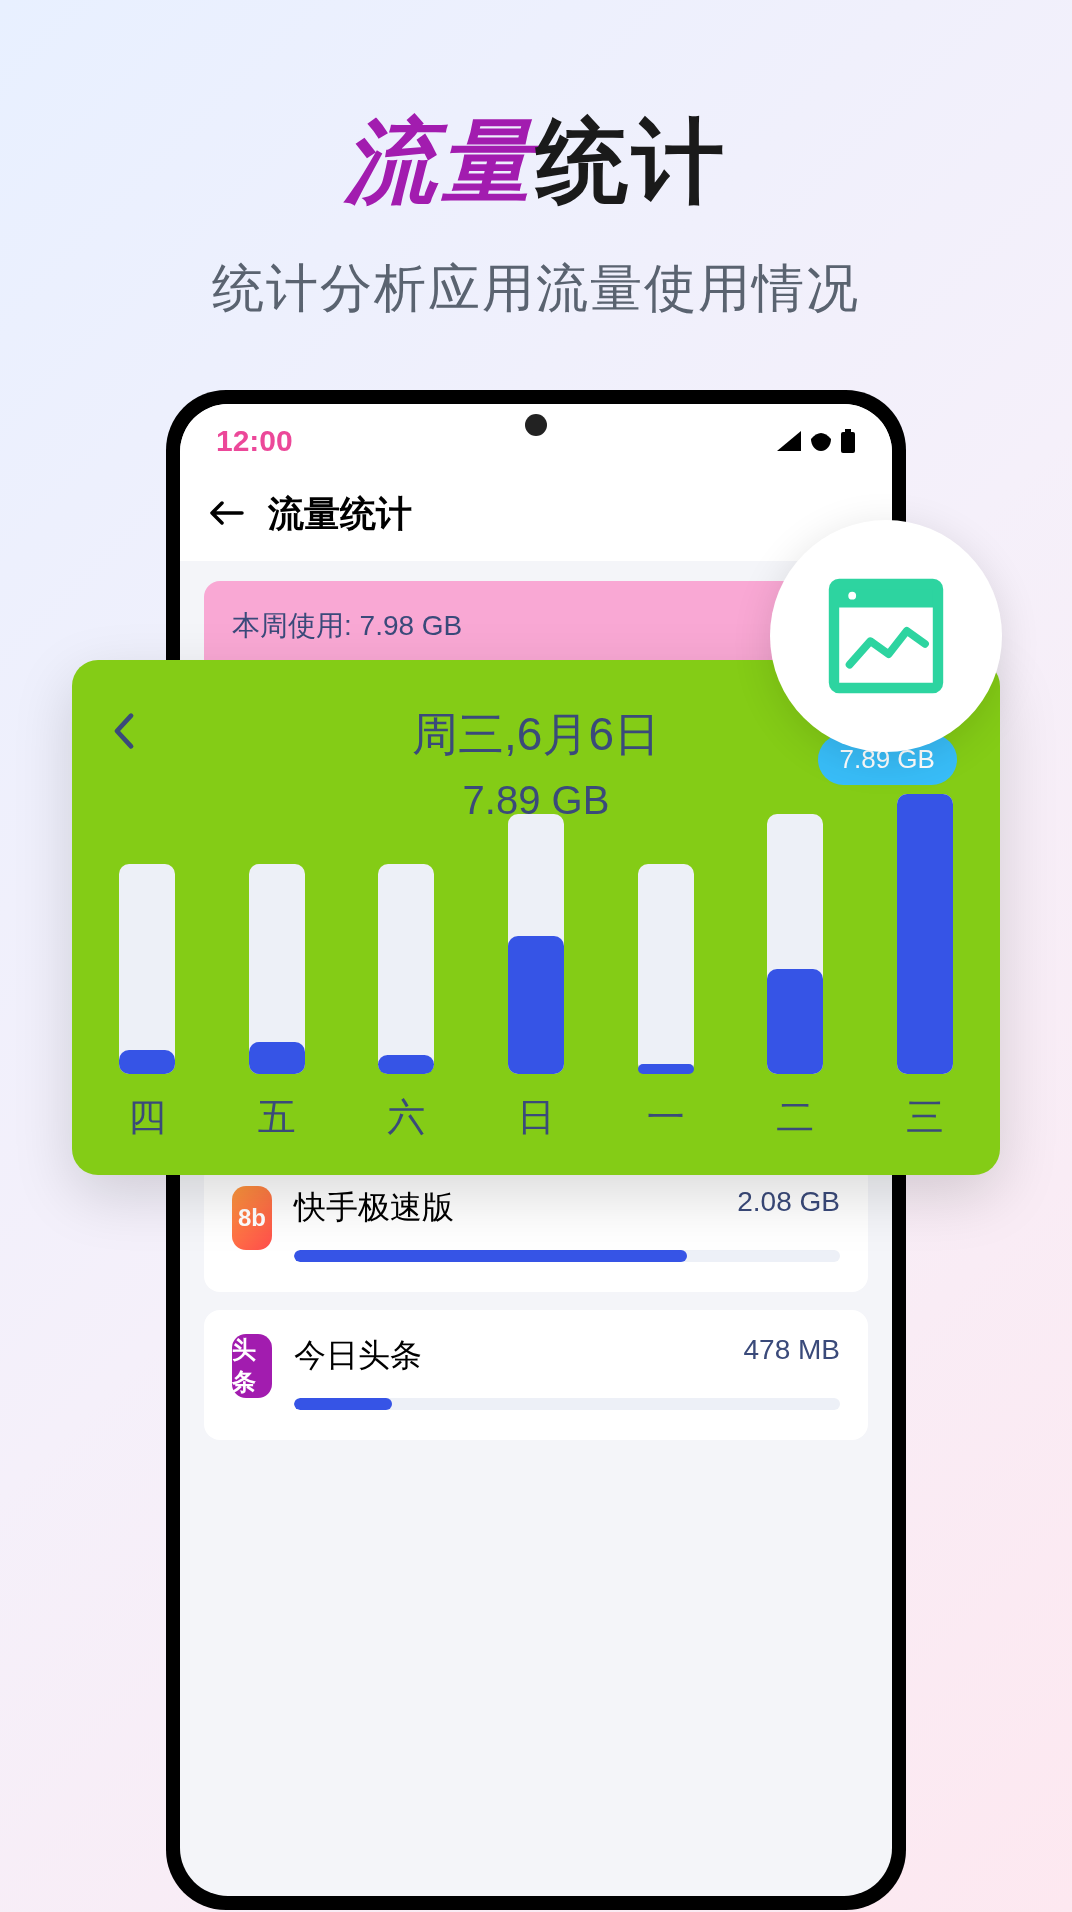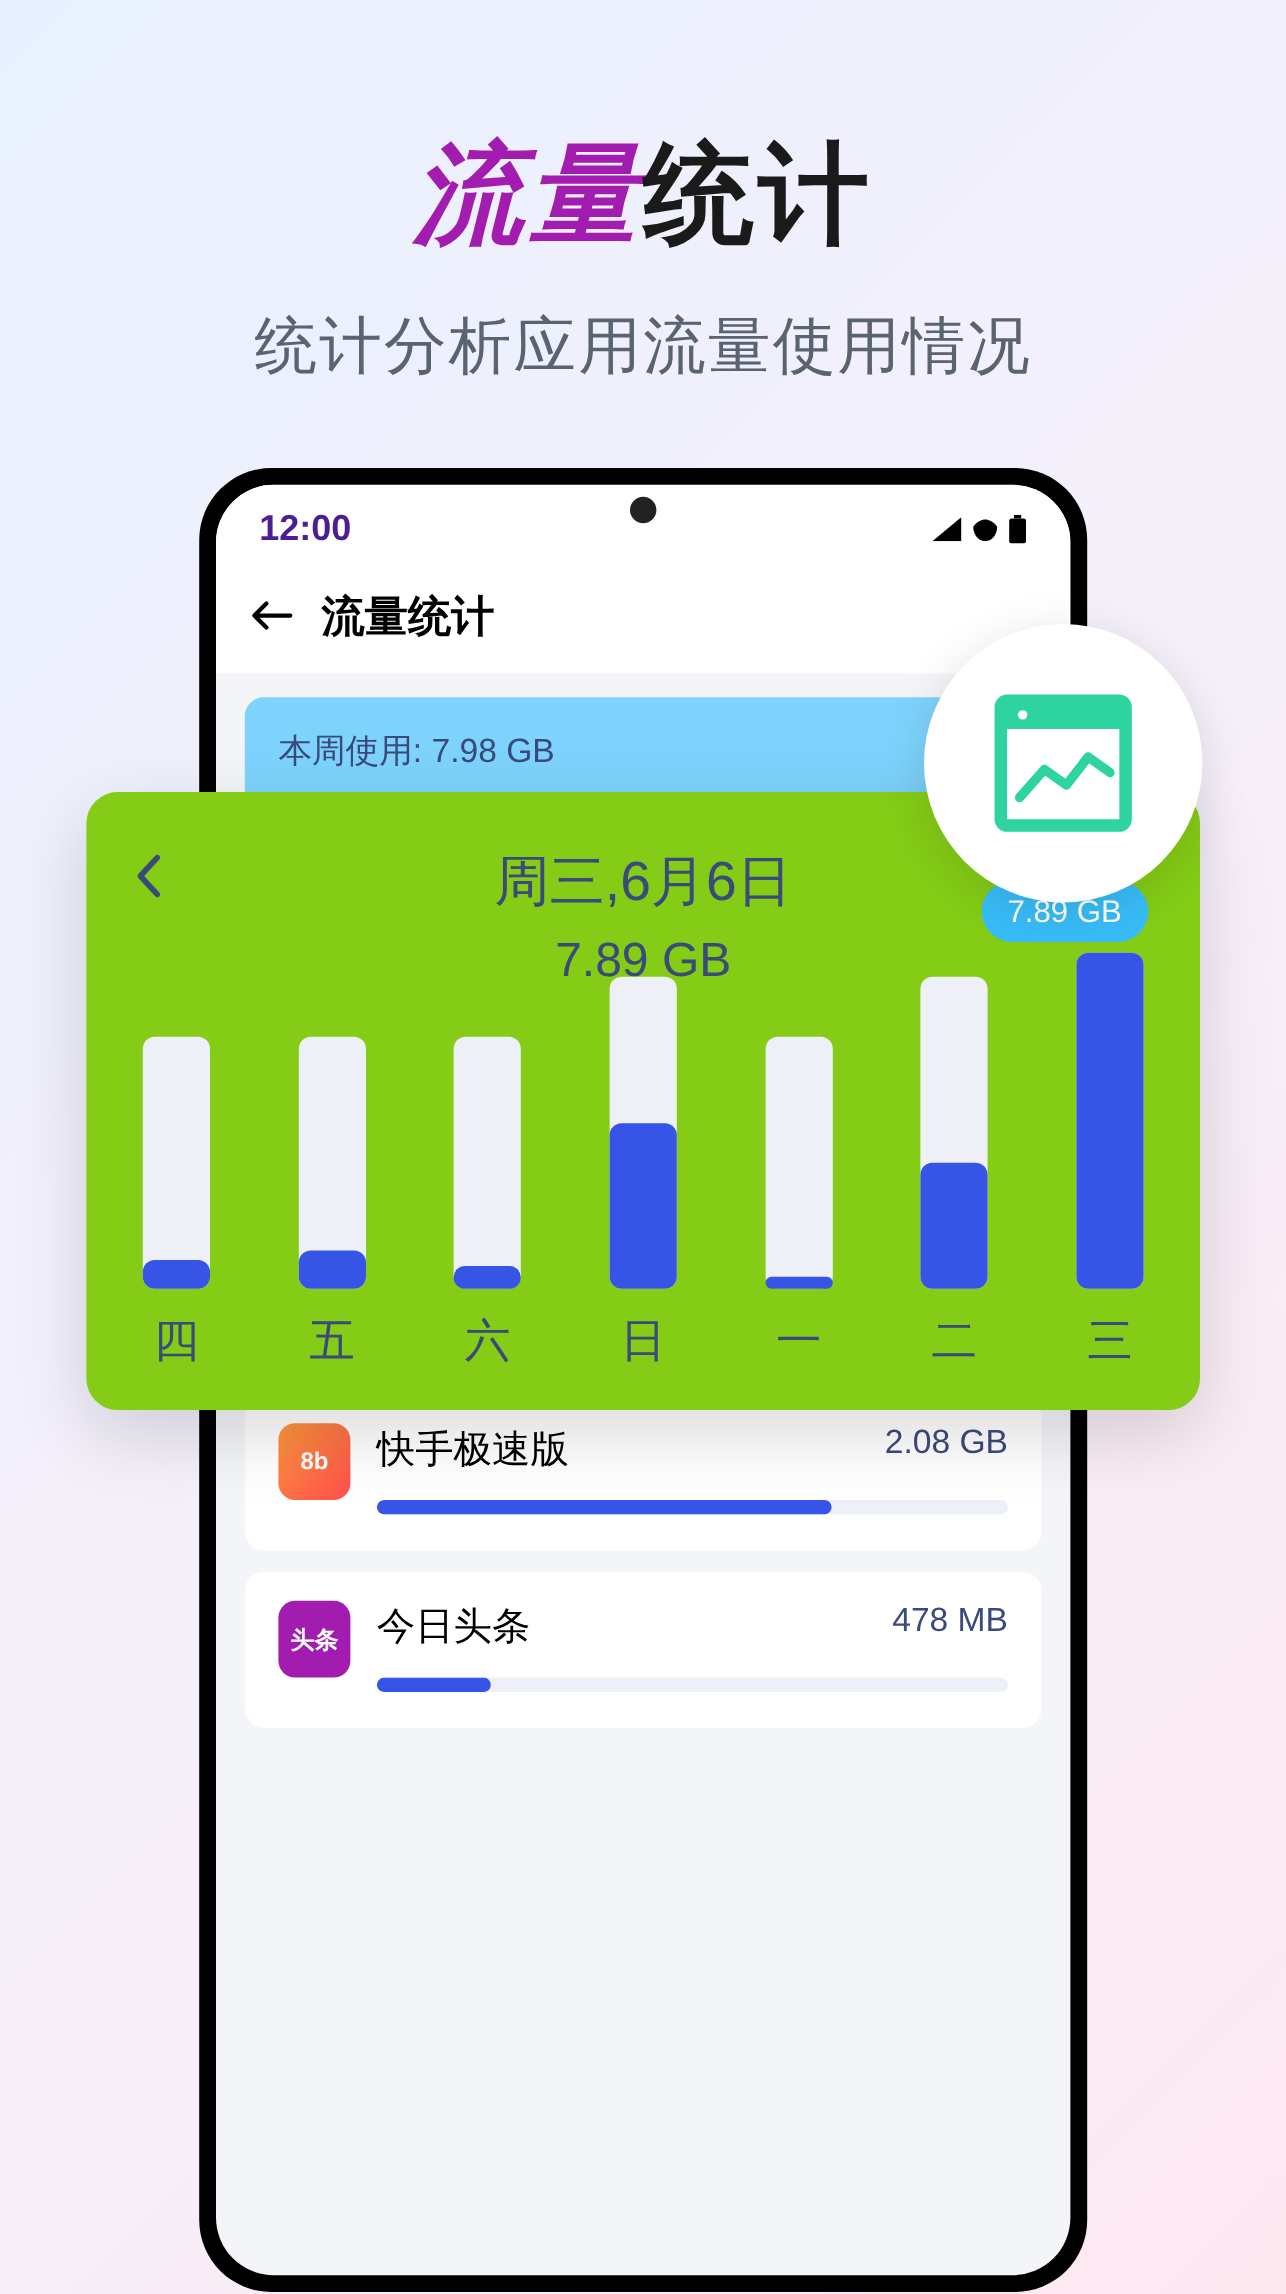--- a/index.html
+++ b/index.html
@@ -8,28 +8,28 @@
     .promo-title { text-align: center; padding-top: 100px; font-size: 92px; font-weight: 700; letter-spacing: 4px; }
     .promo-title .blue { color: #a21caf; font-style: italic; }
     .promo-title .black { color: #1a1a1a; }
     .promo-subtitle { text-align: center; font-size: 52px; color: #5a6370; margin-top: 30px; letter-spacing: 2px; }
     
     .phone-mockup { position: absolute; left: 50%; transform: translateX(-50%); top: 390px; width: 740px; height: 1520px; background: #000; border-radius: 60px; padding: 14px; }
     .phone-screen { width: 100%; height: 100%; background: #f4f5f9; border-radius: 48px; overflow: hidden; position: relative; }
     .camera { position: absolute; top: 24px; left: 50%; transform: translateX(-50%); width: 22px; height: 22px; background: #222; border-radius: 50%; z-index: 10; }
     
     .status-bar { display: flex; justify-content: space-between; align-items: center; padding: 20px 36px 14px 36px; background: #fff; }
-    .status-time { font-size: 30px; font-weight: 600; color: #4c1d95; }
+    .status-time { font-size: 30px; font-weight: 600; color: #ec4899; }
     .status-icons { display: flex; gap: 6px; align-items: center; }
     
     .app-header { display: flex; align-items: center; padding: 18px 28px 22px; background: #fff; gap: 24px; }
     .back-arrow { font-size: 36px; color: #000; }
     .app-title { font-size: 36px; font-weight: 700; color: #000; }
     
-    .week-usage-card { background: #7dd3fc; margin: 20px 24px 0; border-radius: 16px; padding: 26px 28px; }
+    .week-usage-card { background: #f9a8d4; margin: 20px 24px 0; border-radius: 16px; padding: 26px 28px; }
     .week-usage-label { font-size: 28px; color: #3a4a7a; }
     .week-progress-bg { margin-top: 24px; width: 100%; height: 36px; background: #edf0f7; border-radius: 18px; overflow: hidden; }
     .week-progress-fill { height: 100%; background: #3654e6; border-radius: 18px; }
     
     .floating-card { position: absolute; left: 72px; right: 72px; top: 660px; background: #84cc16; border-radius: 26px; box-shadow: 0 20px 60px rgba(0,0,0,0.15); padding: 44px 40px 32px; z-index: 20; }
     .date-row { display: flex; align-items: center; justify-content: center; position: relative; }
     .date-prev { position: absolute; left: 0; font-size: 40px; color: #3a4a7a; }
     .date-label { font-size: 46px; font-weight: 500; color: #3a4a7a; text-align: center; }
     .date-value { font-size: 40px; color: #3a4a7a; text-align: center; margin-top: 12px; }
     
@@ -37,21 +37,21 @@
     .bar-group { display: flex; flex-direction: column; align-items: center; width: 70px; }
     .bar-bg { width: 56px; background: #edf0f7; border-radius: 10px; position: relative; }
     .bar-fill { position: absolute; bottom: 0; left: 0; right: 0; background: #3654e6; border-radius: 10px; }
     .bar-label { margin-top: 18px; font-size: 38px; color: #3a4a7a; }
     .bar-badge { position: absolute; top: -60px; right: -4px; background: #38bdf8; color: #fff; font-size: 26px; padding: 10px 22px; border-radius: 28px; white-space: nowrap; }
     
     .floating-icon-circle { position: absolute; top: 520px; right: 70px; width: 232px; height: 232px; background: #fff; border-radius: 50%; box-shadow: 0 8px 40px rgba(0,0,0,0.12); display: flex; align-items: center; justify-content: center; z-index: 30; }
     
     .app-list { position: absolute; top: 720px; left: 24px; right: 24px; }
     .app-row { background: #fff; border-radius: 16px; padding: 24px 28px 30px; margin-bottom: 18px; display: flex; align-items: flex-start; gap: 22px; }
-    .app-icon { width: 60px; height: 64px; border-radius: 14px; display: flex; align-items: center; justify-content: center; color: #fff; font-weight: 700; font-size: 20px; flex-shrink: 0; }
+    .app-icon { width: 40px; height: 64px; border-radius: 14px; display: flex; align-items: center; justify-content: center; color: #fff; font-weight: 700; font-size: 24px; flex-shrink: 0; }
     .app-icon.kuaishou { background: linear-gradient(135deg, #ff9a3c, #ff4d4d); }
     .app-icon.toutiao { background: #a21caf; }
     .app-info { flex: 1; }
     .app-info-top { display: flex; justify-content: space-between; align-items: flex-start; }
     .app-name { font-size: 32px; font-weight: 500; color: #000; }
     .app-size { font-size: 28px; color: #3a4a7a; }
     .app-progress-bg { margin-top: 20px; width: 100%; height: 12px; background: #edf0f7; border-radius: 6px; overflow: hidden; }
     .app-progress-fill { height: 100%; background: #3654e6; border-radius: 6px; }
     .divider-line { margin: 0 24px 18px; height: 20px; background: #fff; border-radius: 16px; position: relative; }
     .divider-accent { position: absolute; left: 100px; right: 28px; top: 2px; height: 14px; background: #3654e6; border-radius: 8px; }

